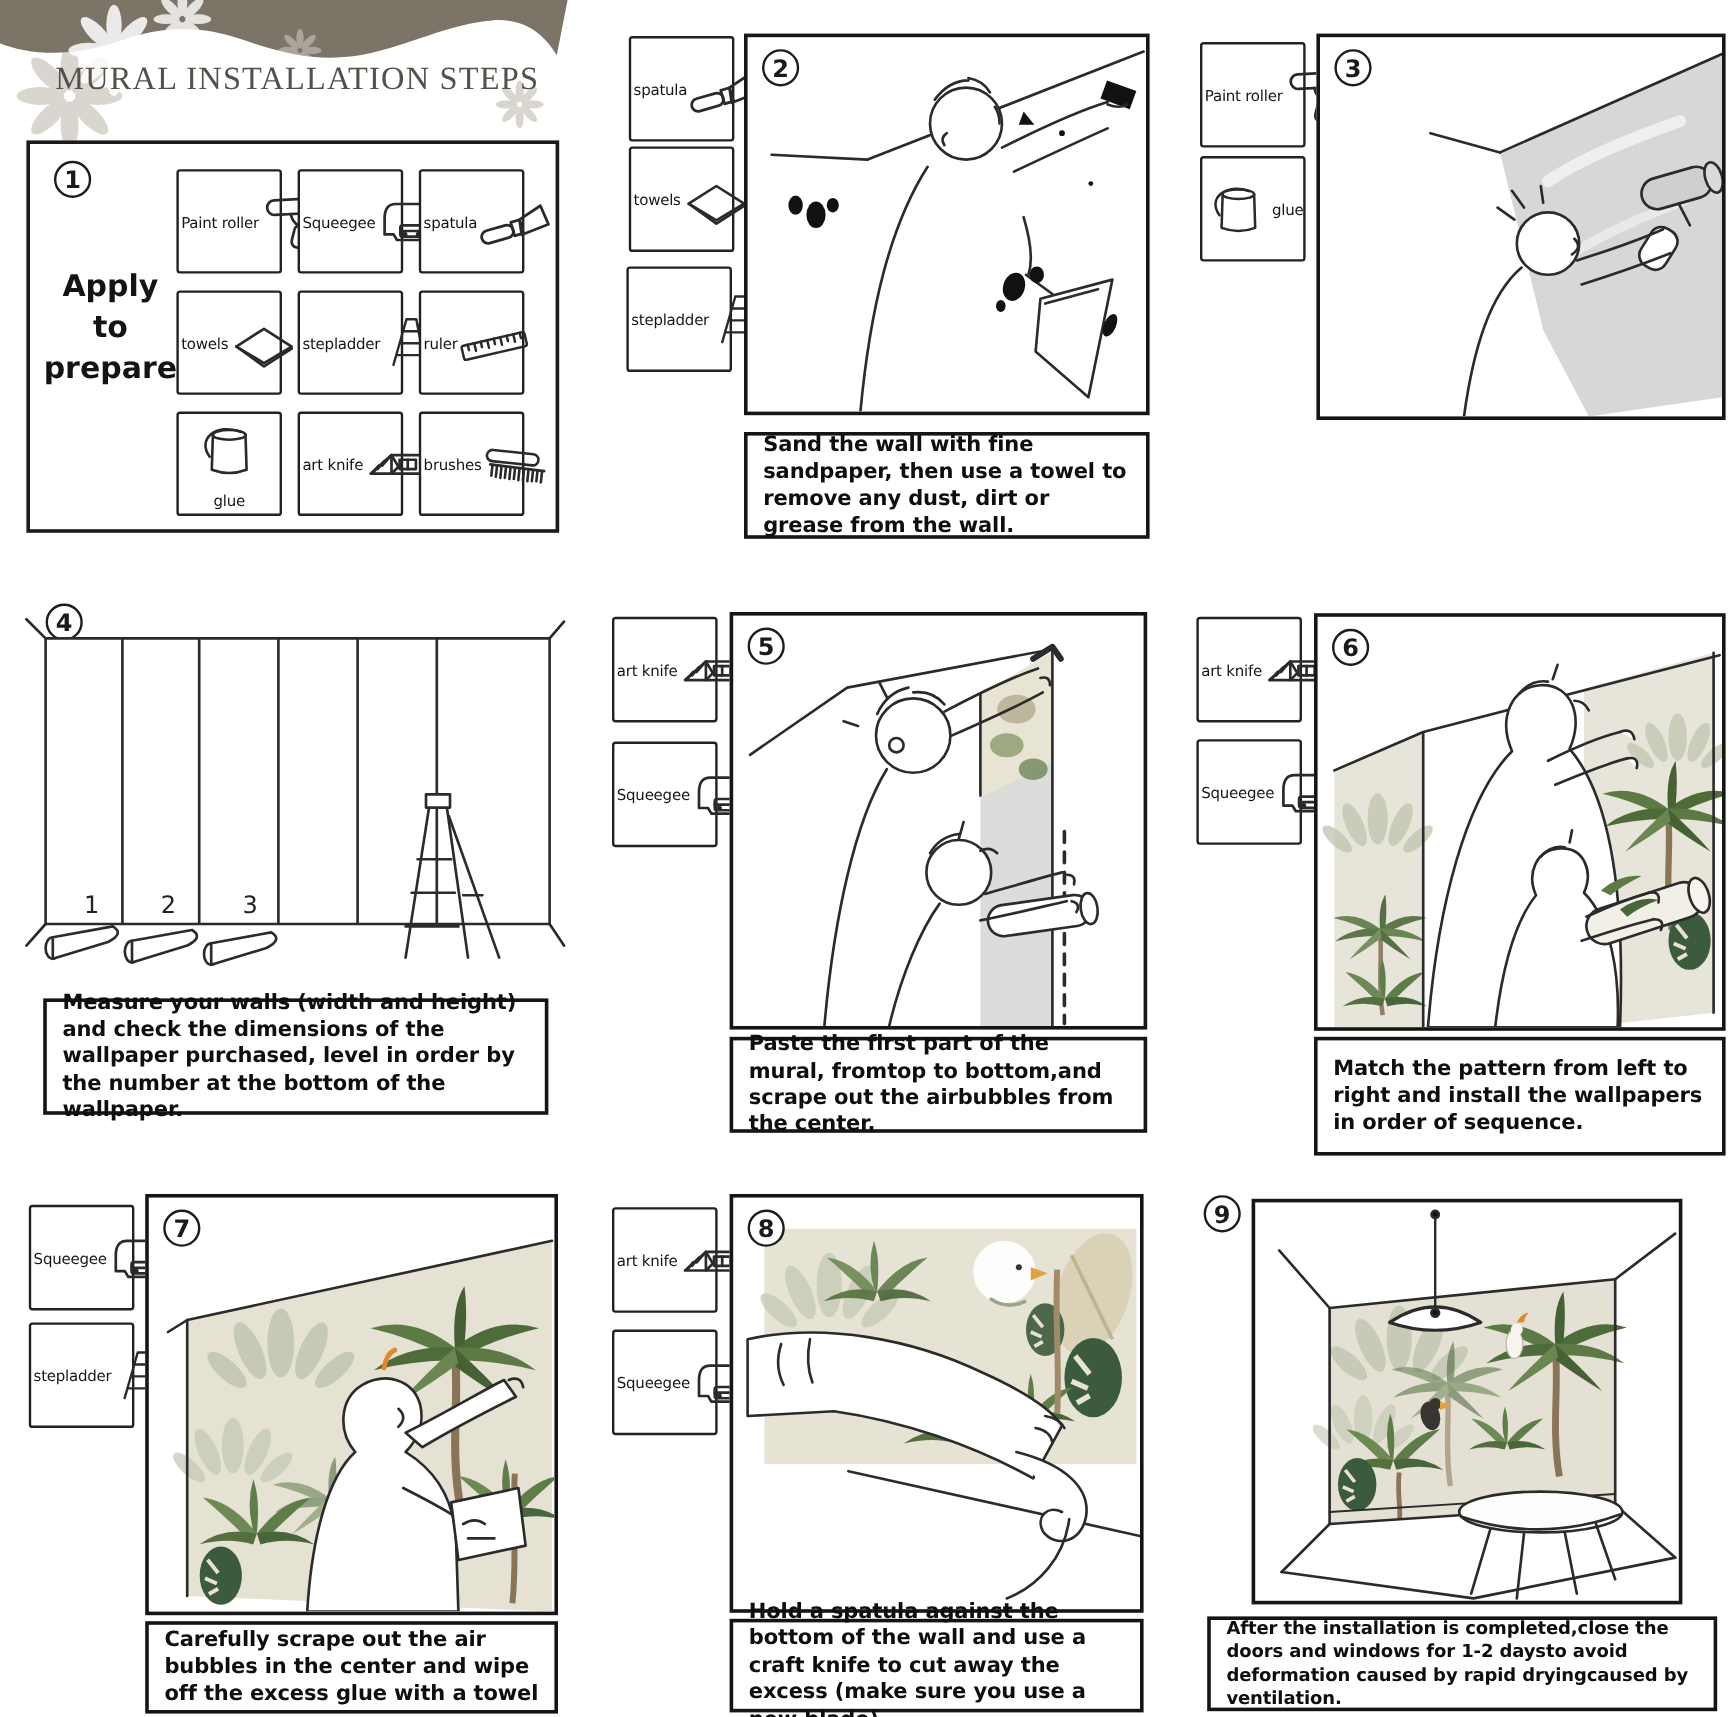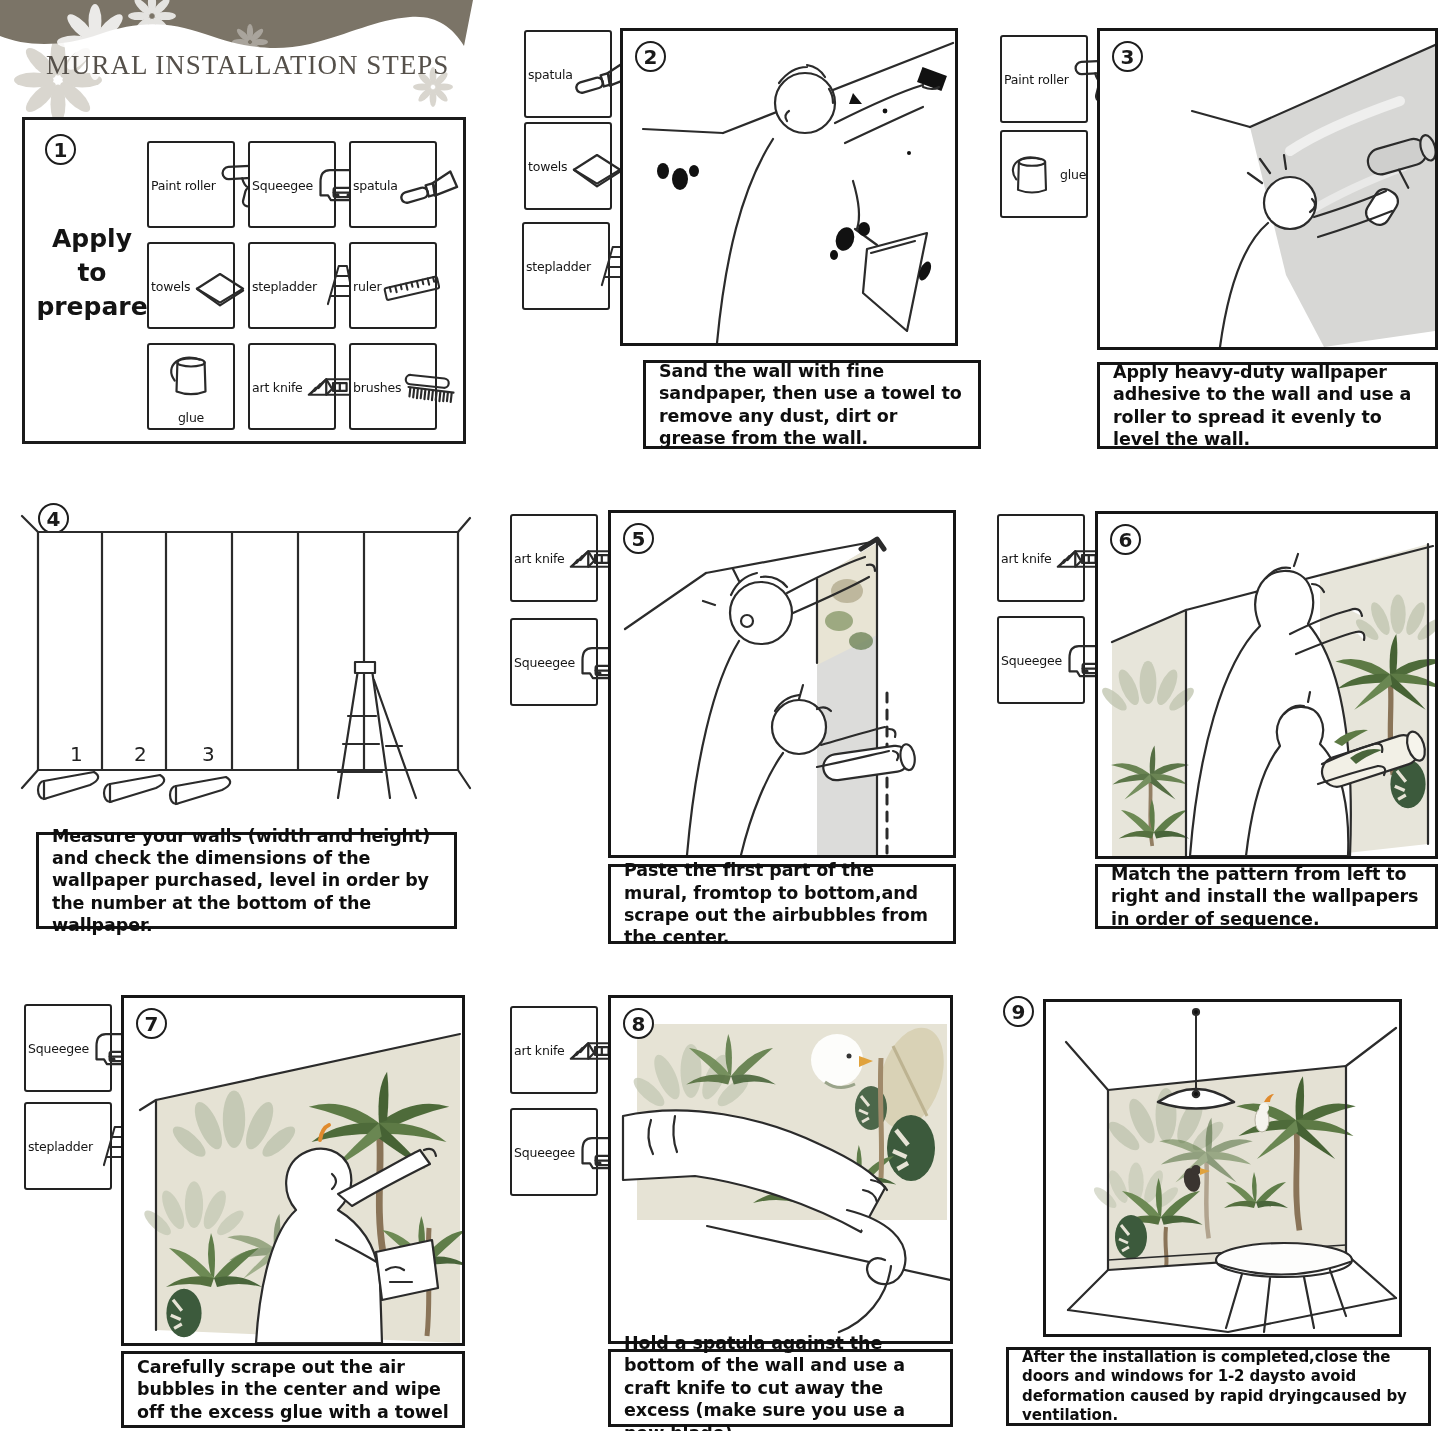--- a/index.html
+++ b/index.html
@@ -249,21 +249,21 @@
         <ellipse cx="241" cy="198" rx="6" ry="7"></ellipse>
           <ellipse cx="211" cy="224" rx="4" ry="5"></ellipse>
         <ellipse cx="302" cy="240" rx="5" ry="10" transform="rotate(24 302 240)"></ellipse>
         <path d="M230,62 l9,11 h-13 z"></path>
           <circle cx="262" cy="80" r="2.4"></circle>
           <circle cx="286" cy="122" r="2"></circle>
       </g>
     </svg>
     <div class="badge">2</div>
   </div>
-  <div class="caption-box" style="left:643px;top:360px;width:338px;height:89px;">
+  <div class="caption-box" style="left:620px;top:360px;width:338px;height:89px;">
     <span>Sand the wall with fine sandpaper, then use a towel to remove any dust, dirt or grease from the wall.</span>
   </div>
 
   <div class="chip" style="left:1000px;top:35px;">
     <span class="chip-label">Paint roller</span>
     <svg width="60" height="52" viewBox="0 0 64 52">
         <use href="#i-roller"></use>
       </svg>
   </div>
   <div class="chip" style="left:1000px;top:130px;">
@@ -288,23 +288,20 @@
         <rect x="270" y="158" width="24" height="36" rx="10" transform="rotate(32 282 176)" fill="#fff"></rect>
         <circle cx="190" cy="172" r="26" fill="#fff"></circle>
         <path d="M162,152 l-14,-10 M170,142 l-10,-14 M186,138 l-2,-14"></path>
         <path d="M212,168 q7,7 -2,13"></path>
         <path d="M120,316 C 128,258 142,214 168,192"></path>
         <path d="M214,186 C 246,176 268,168 286,160"></path>
         <path d="M218,206 C 250,196 272,188 292,180"></path>
       </g>
     </svg>
     <div class="badge">3</div>
-  </div>
-  <div class="caption-box" style="left:1097px;top:362px;width:341px;height:87px;">
-    <span>Apply heavy-duty wallpaper adhesive to the wall and use a roller to spread it evenly to level the wall.</span>
   </div>
 
   <div class="badge abs" style="left:38px;top:503px;">4</div>
   <svg class="abs" style="left:18px;top:498px;" width="455" height="330" viewBox="0 0 455 330">
     <g fill="none" stroke="#2b2b2b" stroke-width="2.2" stroke-linecap="round" stroke-linejoin="round">
       <rect x="20" y="34" width="420" height="238" fill="#fff"></rect>
       <path d="M20,34 L4,18 M440,34 L452,20 M20,272 L4,290 M440,272 L452,290"></path>
       <path d="M84,35 V271 M148,35 V271 M214,35 V271 M280,35 V271 M346,35 V271"></path>
       <g>
         <ellipse cx="26" cy="292" rx="6" ry="9" fill="#fff"></ellipse>
@@ -416,21 +413,21 @@
           <ellipse cx="320" cy="247" rx="8" ry="15" fill="#f6f4ec"></ellipse>
         </g>
         <path d="M224,250 C 246,240 262,234 276,230 M220,270 C 244,262 264,256 280,252"></path>
         <path d="M276,230 q10,-2 8,8 M280,252 q10,0 6,9"></path>
       </g>
       <path d="M236,228 Q252,214 270,216 Q254,224 244,232 Z" fill="#5d7a45"></path>
       <path d="M252,244 Q268,232 284,236 Q268,242 258,250 Z" fill="#49653a"></path>
     </svg>
     <div class="badge">6</div>
   </div>
-  <div class="caption-box" style="left:1095px;top:864px;width:343px;height:65px;">
+  <div class="caption-box" style="left:1095px;top:864px;width:343px;height:99px;">
     <span>Match the pattern from left to right and install the wallpapers in order of sequence.</span>
   </div>
 
   <div class="chip" style="left:24px;top:1004px;">
     <span class="chip-label">Squeegee</span>
     <svg width="60" height="48" viewBox="0 0 64 46">
         <use href="#i-squeegee"></use>
       </svg>
   </div>
   <div class="chip" style="left:24px;top:1102px;">

